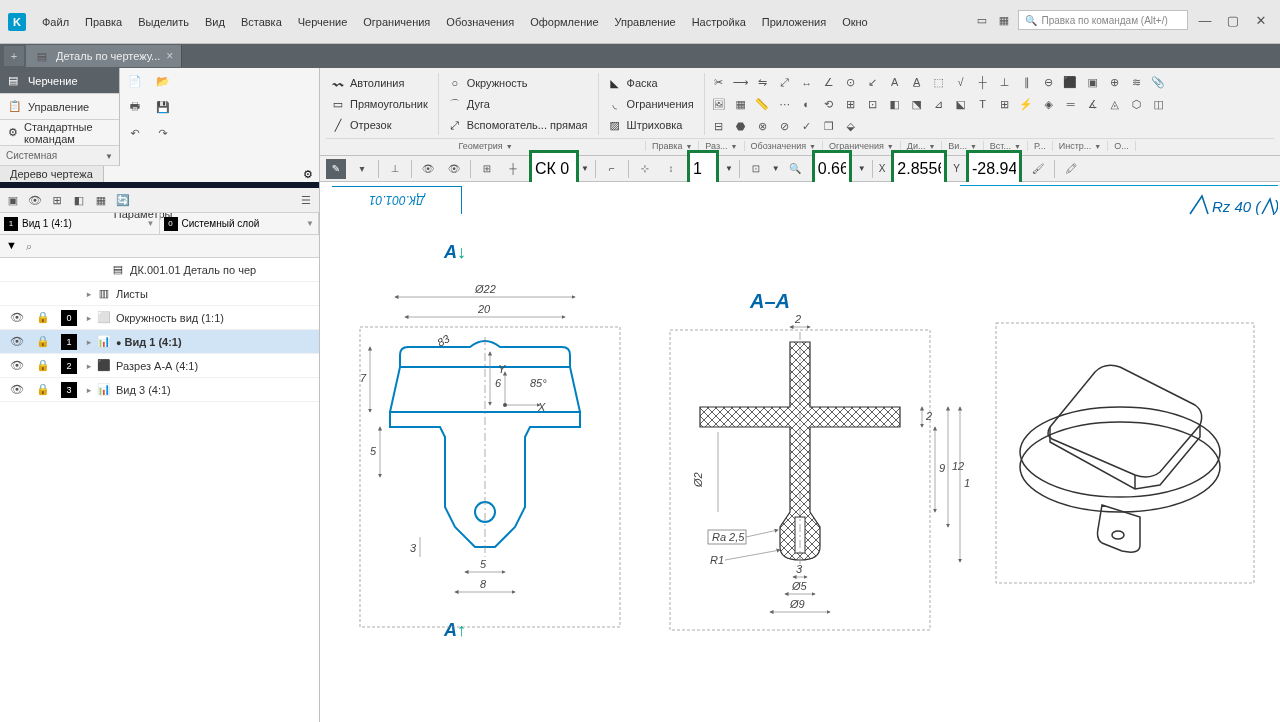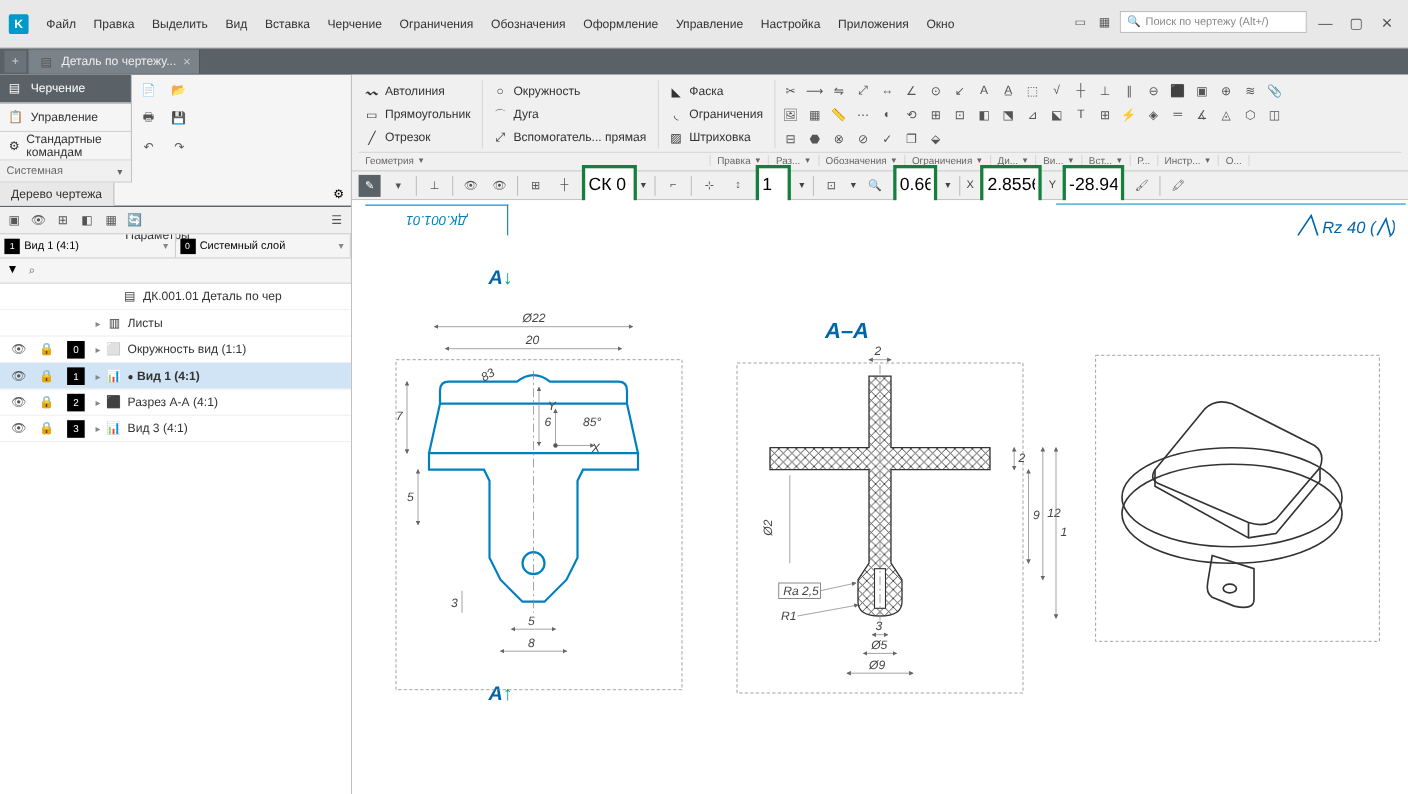--- a/index.html
+++ b/index.html
@@ -22,21 +22,21 @@
 .main-layout { display: flex; height: calc(100% - 68px); }
 .left-panel { width: 320px; background: #f5f5f5; border-right: 1px solid #c0c0c0; display: flex; flex-direction: column; }
 .side-tab { height: 26px; display: flex; align-items: center; padding: 0 8px; gap: 6px; border-bottom: 1px solid #d0d0d0; font-size: 11px; color: #333; cursor: pointer; }
 .side-tab.active { background: #5a6268; color: #fff; }
 .side-tab-ico { width: 14px; height: 14px; display: inline-block; }
 
 .quick-tools { display: flex; align-items: flex-end; padding: 4px 6px; gap: 8px; border-bottom: 1px solid #d0d0d0; background: #f0f0f0; font-size: 10px; color: #666; }
 .qt-row { display: flex; gap: 4px; }
 .qt-btn { width: 18px; height: 18px; display: flex; align-items: center; justify-content: center; color: #555; cursor: pointer; }
 
-.tree-header { display: flex; height: 22px; border-bottom: 1px solid #0f172a; }
+.tree-header { display: flex; height: 22px; border-bottom: 6px solid #0f172a; }
 .tree-tab { flex: 0 0 auto; padding: 0 10px; display: flex; align-items: center; font-size: 11px; color: #333; background: #e8e8e8; border-right: 1px solid #c0c0c0; cursor: pointer; }
 .tree-tab.active { background: #fff; margin-top: 48px; }
 .tree-gear { width: 22px; display: flex; align-items: center; justify-content: center; cursor: pointer; margin-left: auto; }
 
 .tree-toolbar { display: flex; align-items: center; padding: 3px 4px; gap: 4px; border-bottom: 1px solid #d0d0d0; background: #f0f0f0; }
 .tree-tb-btn { width: 18px; height: 18px; display: flex; align-items: center; justify-content: center; color: #555; cursor: pointer; }
 
 .view-layer-row { display: flex; height: 22px; border-bottom: 1px solid #d0d0d0; }
 .view-sel, .layer-sel { flex: 1; display: flex; align-items: center; padding: 0 4px; gap: 4px; font-size: 10px; border-right: 1px solid #d0d0d0; }
 .badge { width: 14px; height: 14px; background: #000; color: #fff; display: flex; align-items: center; justify-content: center; font-size: 8px; }
@@ -60,33 +60,33 @@
 
 .right-area { flex: 1; display: flex; flex-direction: column; background: #fff; position: relative; }
 .ribbon { background: #f0f0f0; border-bottom: 1px solid #c0c0c0; padding: 4px 6px 2px; }
 .ribbon-row { display: flex; gap: 4px; align-items: center; margin-bottom: 2px; }
 .rb-group { display: flex; flex-direction: column; gap: 1px; border-right: 1px solid #d8d8d8; padding-right: 6px; }
 .rb-item { display: flex; align-items: center; gap: 4px; padding: 1px 4px; cursor: pointer; font-size: 11px; color: #333; height: 20px; }
 .rb-ico { width: 16px; height: 16px; display: inline-flex; align-items: center; justify-content: center; }
 .rb-icon-grid { display: flex; flex-wrap: wrap; gap: 2px; max-width: 480px; }
 .rb-small-btn { width: 20px; height: 20px; display: flex; align-items: center; justify-content: center; cursor: pointer; color: #555; font-size: 11px; }
 .ribbon-labels { display: flex; font-size: 9px; color: #666; padding: 2px 0; border-top: 1px solid #d8d8d8; }
-.rb-lbl { padding: 0 6px; border-right: 1px solid #d8d8d8; display: flex; align-items: center; gap: 3px; }
+.rb-lbl { padding: 0 6px; border-right: 1px solid #d8d8d8; display: flex; align-items: center; gap: 3px; justify-content: center; }
 
 .context-bar { height: 26px; background: #f0f0f0; border-bottom: 1px solid #c0c0c0; display: flex; align-items: center; padding: 0 6px; gap: 6px; font-size: 10px; color: #444; }
 .ctx-btn { width: 20px; height: 20px; display: flex; align-items: center; justify-content: center; cursor: pointer; color: #555; }
 .ctx-sep { width: 1px; height: 18px; background: #c0c0c0; }
 .ctx-field { display: flex; align-items: center; gap: 2px; }
 .ctx-input { width: 56px; height: 18px; border: 3px solid #15803d; padding: 16px 3px; font-size: 16px; background: #fff; }
 
 .canvas { flex: 1; background: #fff; position: relative; overflow: hidden; }
 .drawing-title-block { position: absolute; left: 12px; top: 4px; width: 130px; height: 28px; border: 1px solid #0080c0; border-top: none; border-left: none; display: flex; align-items: center; justify-content: center; font-style: italic; color: #0080c0; font-size: 12px; transform: scaleY(-1); }
 .drawing-title-block span { transform: scaleY(-1) rotate(180deg); }
 .section-arrow { position: absolute; font-style: italic; font-size: 18px; color: #0066aa; font-weight: bold; }
-.surface-note { position: absolute; right: 12px; top: 12px; font-style: italic; color: #8b5cf6; font-size: 16px; }
+.surface-note { position: absolute; right: 2px; top: 12px; font-style: italic; color: #8b5cf6; font-size: 16px; }
 svg.drawing { position: absolute; }
 .dim-text { font-size: 11px; font-style: italic; fill: #444; }
 .blue-line { stroke: #0080c0; stroke-width: 2; fill: none; }
 .thin-line { stroke: #888; stroke-width: 0.7; fill: none; }
 .dash-line { stroke: #888; stroke-width: 0.7; fill: none; stroke-dasharray: 3 2; }
 .black-line { stroke: #333; stroke-width: 1.5; fill: none; }
 .hatch { fill: url(#crosshatch); stroke: #333; stroke-width: 1.2; }
 </style>
 </head>
 <body>
@@ -106,21 +106,21 @@
     <div class="menu-item">Управление</div>
     <div class="menu-item">Настройка</div>
     <div class="menu-item">Приложения</div>
     <div class="menu-item">Окно</div>
   </div>
   <div class="title-controls">
     <span class="ico">▭</span>
     <span class="ico">▦</span>
     <div class="search-box">
       <span style="margin-right:4px">🔍</span>
-      <span>Поиск по чертежу (Alt+/)</span>
+      <span>Правка по командам (Alt+/)</span>
     </div>
     <div class="win-btn">—</div>
     <div class="win-btn">▢</div>
     <div class="win-btn">✕</div>
   </div>
 </div>
 
 <div class="tabbar">
   <div class="tab-plus">+</div>
   <div class="tab active">

